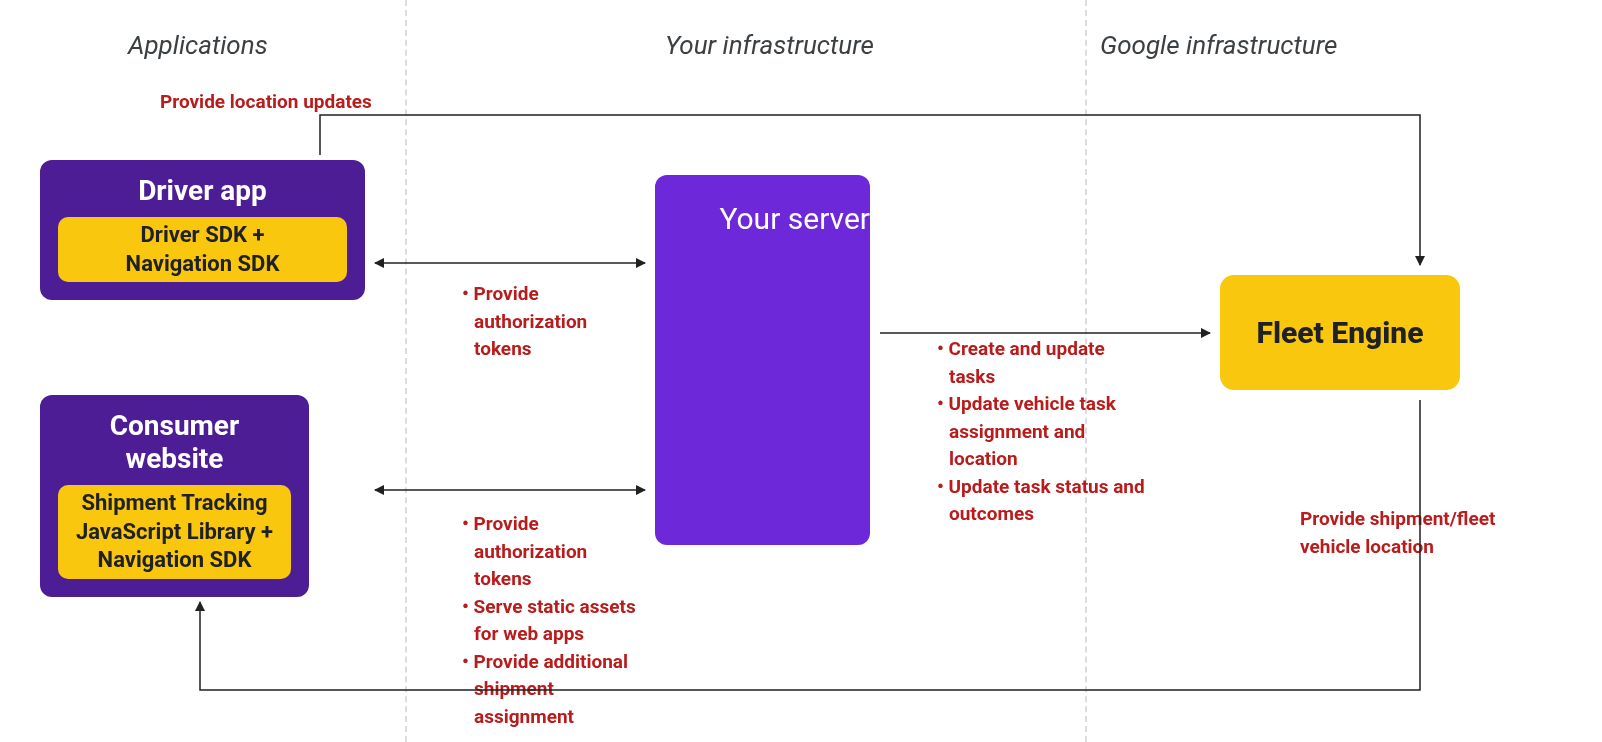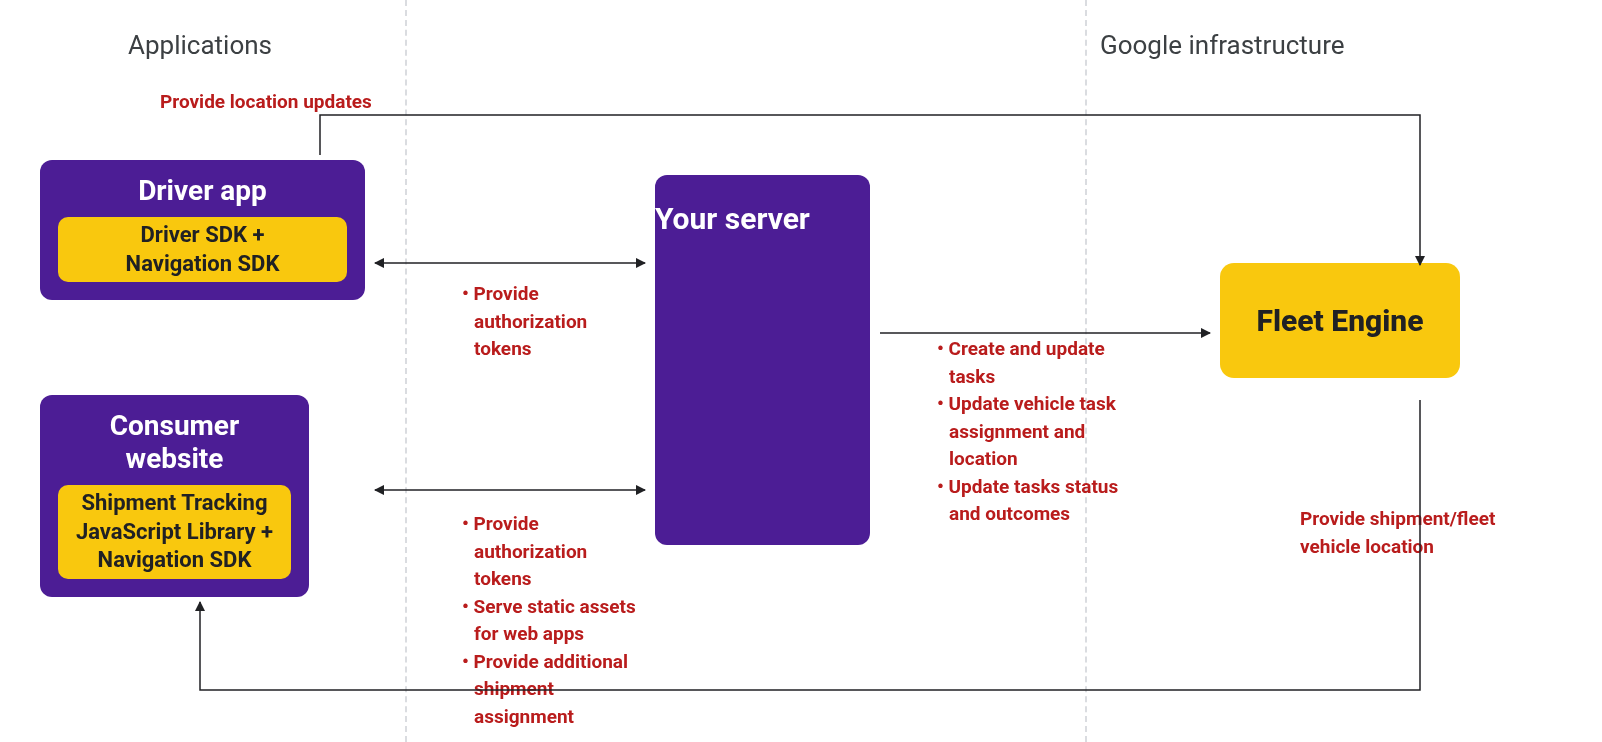--- a/index.html
+++ b/index.html
@@ -12,20 +12,21 @@
   .canvas {
     position: relative;
     width: 1602px;
     height: 742px;
   }
   .section-label {
     position: absolute;
     font-size: 26px;
     color: #3c4043;
     font-weight: 400;
+    font-style: italic;
   }
   .divider {
     position: absolute;
     border-left: 2px dashed #dadce0;
     top: 0;
     bottom: 0;
     width: 0;
   }
   .blue-box {
     position: absolute;
@@ -58,26 +59,26 @@
     color: #202124;
     font-size: 30px;
     font-weight: 800;
     text-align: center;
     display: flex;
     align-items: center;
     justify-content: center;
   }
   .server-box {
     position: absolute;
-    background: #4c1d95;
+    background: #6d28d9;
     border-radius: 12px;
     color: #fff;
     font-size: 30px;
-    font-weight: 700;
-    text-align: left;
+    font-weight: 400;
+    text-align: right;
     padding-top: 26px;
   }
   .annot {
     position: absolute;
     font-size: 19px;
     color: #b91c1c;
     font-weight: 700;
     line-height: 1.45;
   }
   .annot .li {
@@ -95,20 +96,21 @@
 </style>
 </head>
 <body>
 
 <div class="canvas">
 
   <div class="divider" style="left:405px"></div>
   <div class="divider" style="left:1085px"></div>
 
   <div class="section-label" style="left:128px; top:30px">Applications</div>
+  <div class="section-label" style="left:665px; top:30px">Your infrastructure</div>
   <div class="section-label" style="left:1100px; top:30px">Google infrastructure</div>
 
   <div class="blue-box" style="left:40px; top:160px; width:325px">
     <div class="title">Driver app</div>
     <div class="yellow-subbox">
       <span style="white-space:pre-line">Driver SDK +
 Navigation SDK</span>
     </div>
   </div>
 
@@ -118,40 +120,40 @@
       <span style="white-space:pre-line">Shipment Tracking
 JavaScript Library  +
 Navigation SDK</span>
     </div>
   </div>
 
   <div class="server-box" style="left:655px; top:175px; width:215px; height:370px">
     <span>Your server</span>
   </div>
 
-  <div class="yellow-box" style="left:1220px; top:263px; width:240px; height:115px">
+  <div class="yellow-box" style="left:1220px; top:275px; width:240px; height:115px">
     <span>Fleet Engine</span>
   </div>
 
   <div class="annot" style="left:160px; top:88px">Provide location updates</div>
 
   <div class="annot" style="left:415px; top:280px; width:230px">
     <div class="li">• <span>Provide authorization tokens</span></div>
   </div>
 
   <div class="annot" style="left:415px; top:510px; width:230px">
     <div class="li">• <span>Provide authorization tokens</span></div>
     <div class="li">• <span>Serve static assets for web apps</span></div>
     <div class="li">• <span>Provide additional shipment assignment</span></div>
   </div>
 
   <div class="annot" style="left:890px; top:335px; width:260px">
     <div class="li">• <span>Create and update tasks</span></div>
     <div class="li">• <span>Update vehicle task assignment and location</span></div>
-    <div class="li">• <span>Update tasks status and outcomes</span></div>
+    <div class="li">• <span>Update task status and outcomes</span></div>
   </div>
 
   <div class="annot" style="left:1300px; top:505px; width:260px; white-space:pre-line">Provide shipment/fleet
 vehicle location</div>
 
   <svg class="arrows">
     <defs>
       <marker id="arrow" viewBox="0 0 10 10" refX="9" refY="5" markerWidth="7" markerHeight="7" orient="auto-start-reverse">
         <path d="M 0 0 L 10 5 L 0 10 z" fill="#202124"></path>
       </marker>

